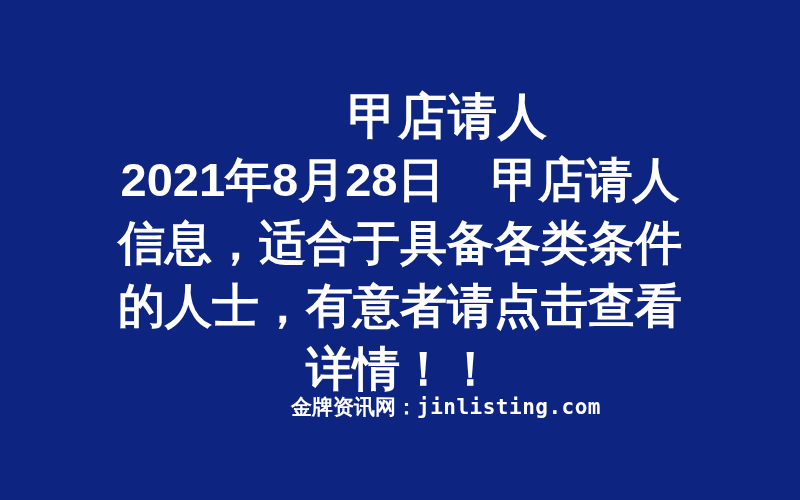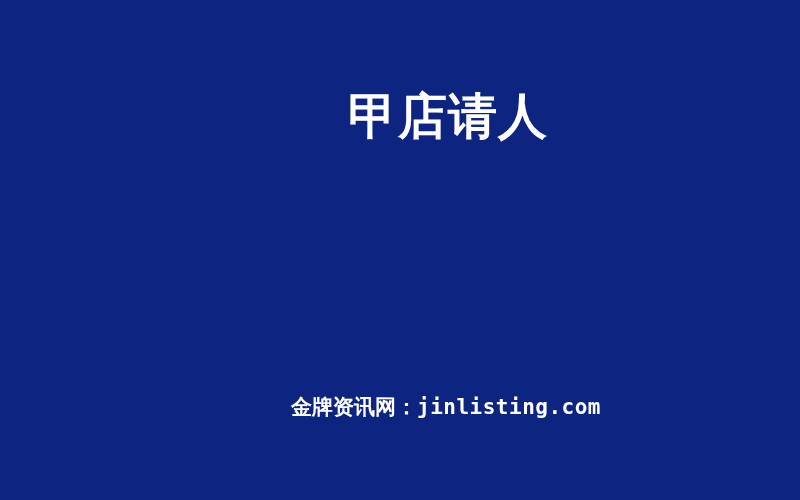--- a/index.html
+++ b/index.html
@@ -89,18 +89,24 @@
 </style>
 </head>
 <body style="background: rgb(13, 36, 128);">
 
 <div id="poster" style="background: rgb(13, 36, 128);">
 
   <div id="title-block">
     <h1 id="poster-title">甲店请人</h1>
   </div>
 
+  <div id="body-block">
+    <div class="body-line">2021年8月28日　甲店请人</div>
+    <div class="body-line">信息，适合于具备各类条件</div>
+    <div class="body-line">的人士，有意者请点击查看</div>
+    <div class="body-line">详情！！</div>
+  </div>
 
   <div id="watermark-block">
     <div id="watermark"><span class="wm-label">金牌资讯网：</span><span class="wm-url">jinlisting.com</span></div>
   </div>
 
 </div>
 
 </body></html>

